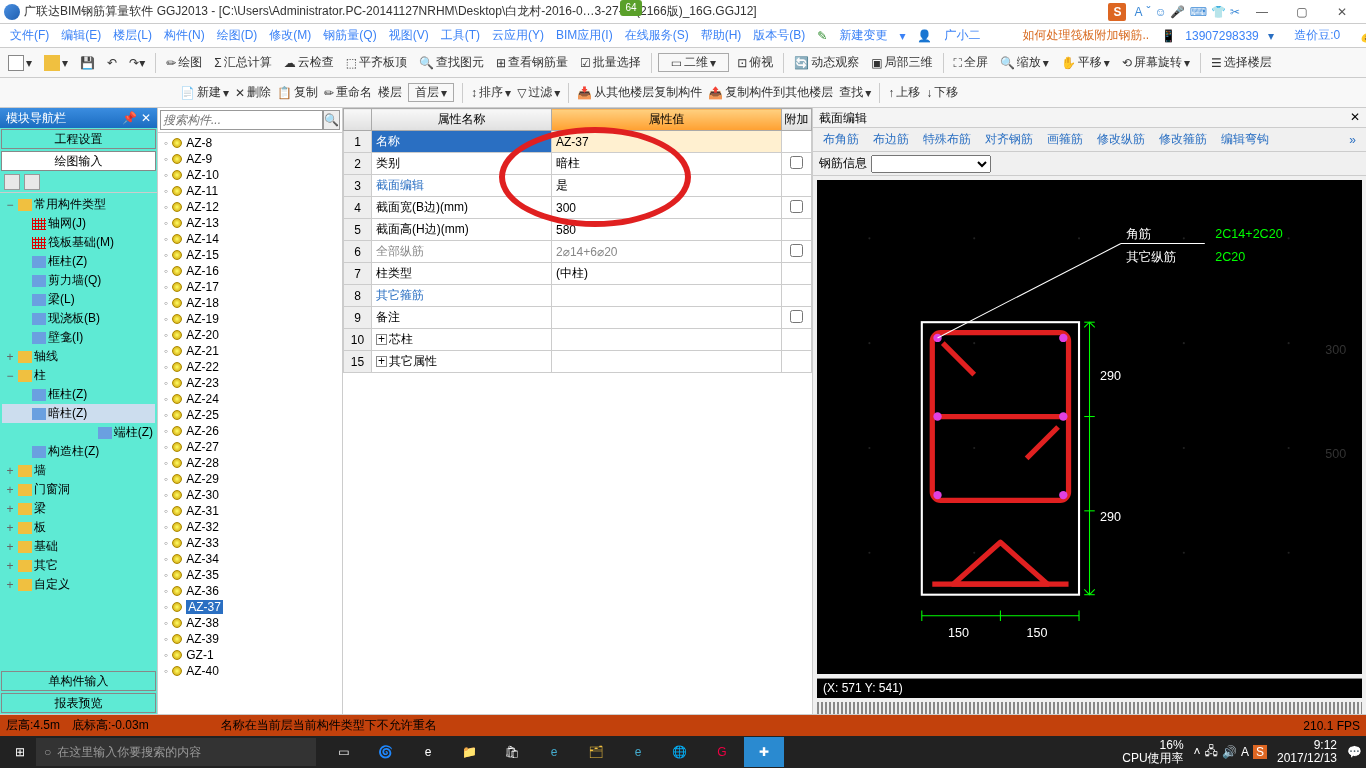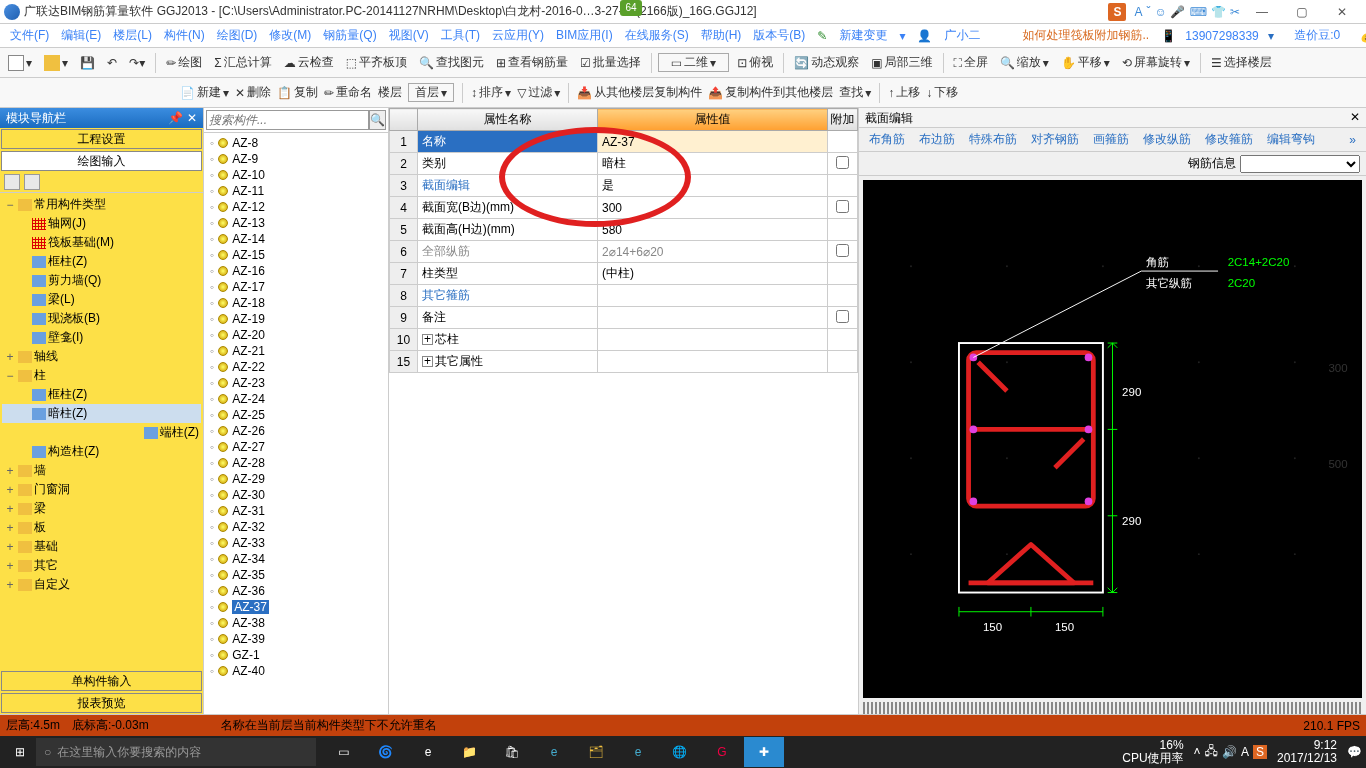--- a/index.html
+++ b/index.html
@@ -27,21 +27,21 @@
 .toolbar { height: 30px; background: #f8f8f8; display: flex; align-items: center; padding: 0 4px; border-bottom: 1px solid #ccc; gap: 4px; flex-wrap: nowrap; overflow: hidden; }
 .toolbar span, .toolbar div { color: #333; white-space: nowrap; }
 .tb-btn { padding: 0 4px; display: flex; align-items: center; gap: 2px; }
 .tb-sep { width: 1px; height: 20px; background: #ccc; margin: 0 2px; }
 .tb-icon { width: 16px; height: 16px; display: inline-block; }
 .ico-new { background: #fff; border: 1px solid #888; }
 .ico-open { background: #f0c040; }
 
 
 .main { display: flex; height: calc(768px - 24px - 24px - 30px - 30px - 22px - 32px); }
-.nav-col { width: 204px; background: #fde047; border-right: 1px solid #ccc; display: flex; flex-direction: column; }
+.nav-col { width: 158px; background: #5eead4; border-right: 1px solid #ccc; display: flex; flex-direction: column; }
 .nav-header { height: 20px; background: linear-gradient(#3b8de0,#1b6cc0); color: #fff; padding: 0 6px; display: flex; align-items: center; }
 .nav-header .pin { margin-left: auto; }
 .nav-tab { height: 20px; border: 1px solid #888; text-align: center; line-height: 18px; margin: 1px; }
 .nav-body { flex: 1; overflow: auto; padding: 2px; }
 .tree-toolbar { display: flex; gap: 4px; padding: 2px 4px; border-bottom: 1px solid #ccc; }
 .tree-toolbar div { width: 16px; height: 16px; border: 1px solid #999; background: #e8e8e8; }
 .tree-item { display: flex; align-items: center; padding: 1px 2px; cursor: pointer; }
 .tree-item .exp { width: 12px; text-align: center; color: #666; }
 .tree-item .ico { width: 14px; height: 12px; margin: 0 2px; }
 .ico-folder { background: #f0c040; }
@@ -75,21 +75,21 @@
 .prop-table td.chk { width: 30px; text-align: center; }
 .prop-table td.chk input { pointer-events: none; }
 .expand-btn { display: inline-block; width: 11px; height: 11px; border: 1px solid #888; text-align: center; line-height: 9px; margin-right: 2px; background: #fff; }
 
 
 .canvas-col { flex: 1; display: flex; flex-direction: column; }
 .canvas-title { height: 20px; background: #f4f4f4; border-bottom: 1px solid #ccc; padding: 2px 6px; display: flex; }
 .canvas-title .close { margin-left: auto; }
 .canvas-buttons { height: 24px; display: flex; align-items: center; padding: 0 6px; border-bottom: 1px solid #ccc; gap: 6px; flex-wrap: nowrap; overflow: hidden; }
 .canvas-buttons span { color: #2a6fc2; padding: 2px 4px; white-space: nowrap; }
-.rebar-row { height: 24px; display: flex; align-items: center; padding: 0 6px; border-bottom: 1px solid #ccc; gap: 4px; justify-content: flex-end; }
+.rebar-row { height: 24px; display: flex; align-items: center; padding: 0 6px; border-bottom: 1px solid #ccc; gap: 4px; }
 .rebar-row select { width: 120px; height: 18px; }
 .canvas-area { flex: 1; background: #000; position: relative; overflow: hidden; margin: 4px; }
 .canvas-area svg { position: absolute; inset: 0; width: 100%; height: 100%; }
 .canvas-status { height: 20px; border-top: 1px solid #888; background: #000; color: #fff; padding: 2px 6px; margin: 0 4px 4px 4px; }
 .canvas-dots { height: 12px; background: repeating-linear-gradient(90deg,#888,#888 2px,transparent 2px,transparent 4px); margin: 0 4px; }
 
 
 .statusbar { height: 22px; background: #c2410c; border-top: 1px solid #ccc; display: flex; align-items: center; padding: 0 6px; gap: 12px; }
 .statusbar .right { margin-left: auto; }
 
@@ -671,20 +671,21 @@
         <text x="380" y="50" fill="#0f0" font-size="16">2C14+2C20</text>
         <text x="380" y="72" fill="#0f0" font-size="16">2C20</text>
         <text x="270" y="185" fill="#fff" font-size="16">290</text>
         <text x="270" y="320" fill="#fff" font-size="16">290</text>
         <text x="125" y="430" fill="#fff" font-size="16">150</text>
         <text x="200" y="430" fill="#fff" font-size="16">150</text>
         <text x="485" y="260" fill="#333" font-size="12">500</text>
         <text x="485" y="160" fill="#333" font-size="12">300</text>
       </svg>
     </div>
+    <div class="canvas-status">(X: 571 Y: 541)</div>
     <div class="canvas-dots"></div>
   </div>
 </div>
 
 <div class="statusbar">
   <span>层高:4.5m</span>
   <span>底标高:-0.03m</span>
   <span style="margin-left:60px;">名称在当前层当前构件类型下不允许重名</span>
   <span class="right">210.1 FPS</span>
 </div>

